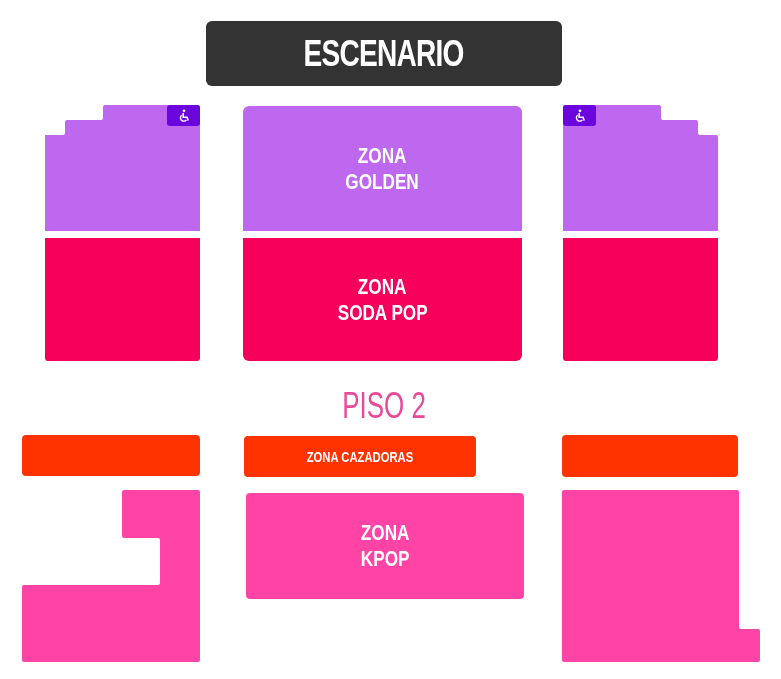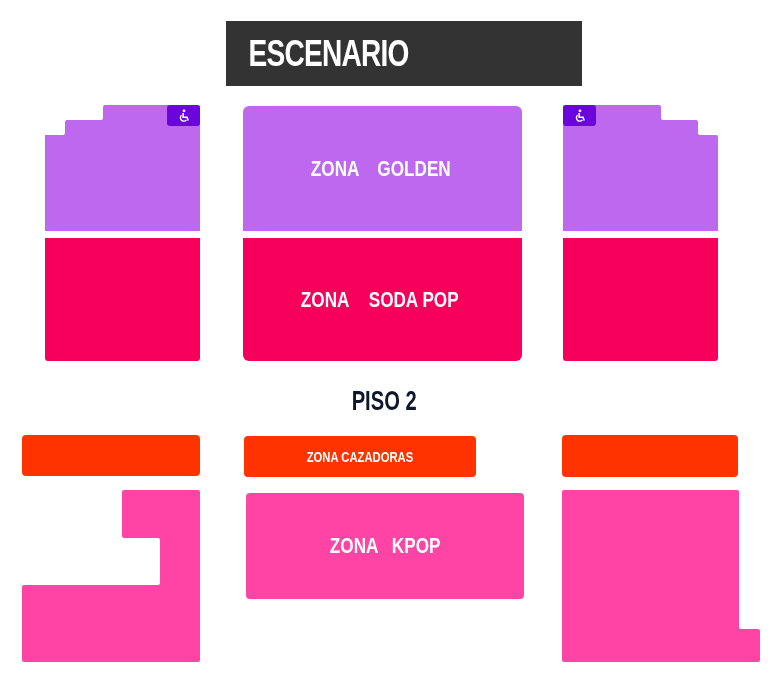--- a/index.html
+++ b/index.html
@@ -1,28 +1,28 @@
 <!DOCTYPE html>
 <html><head>
 <meta charset="utf-8">
 <style>
   html,body{margin:0;padding:0;background:#ffffff;}
   body{width:781px;height:679px;position:relative;overflow:hidden;font-family:"Liberation Sans","DejaVu Sans",sans-serif;}
   .abs{position:absolute;box-sizing:border-box;}
-  .stage{left:206px;top:21px;width:356px;height:65px;background:#333333;border-radius:0;display:flex;align-items:center;justify-content:flex-start;margin-left:20px;}
+  .stage{left:206px;top:21px;width:356px;height:65px;background:#333333;border-radius:6px;display:flex;align-items:center;justify-content:center;}
   .stage span{color:#ffffff;font-weight:bold;font-size:36px;letter-spacing:-1px;transform:scaleX(0.78);display:inline-block;}
-  .zone{display:flex;flex-direction:row;align-items:center;justify-content:center;color:#ffffff;font-weight:bold;text-align:right;cursor:pointer;}
+  .zone{display:flex;flex-direction:column;align-items:center;justify-content:center;color:#ffffff;font-weight:bold;text-align:right;cursor:pointer;}
   .zone .lbl{display:block;font-size:22px;line-height:26px;transform:scaleX(0.78);letter-spacing:0px;}
   .golden{background:#bd68ee;}
   .soda{background:#f7005b;}
   .caz{background:#ff3300;border-radius:4px;}
   .kpop{background:#ff44a5;}
   .wc{width:33px;height:21px;background:#6a06dd;border-radius:3px;display:flex;align-items:center;justify-content:center;}
   .wc svg{width:14px;height:14px;}
-  .piso{left:300px;top:385px;width:168px;text-align:center;color:#0f172a;font-weight:bold;font-size:28px;}
+  .piso{left:300px;top:385px;width:168px;text-align:center;color:#ec4899;font-weight:normal;font-size:36px;}
   .piso span{display:inline-block;transform:scaleX(0.72);}
   .caz .lbl{font-size:15px;line-height:18px;transform:scaleX(0.75);}
   svg.shape{position:absolute;left:0;top:0;cursor:pointer;}
 </style>
 </head>
 <body>
 
 <div class="abs stage">
   <span>ESCENARIO</span>
 </div>

